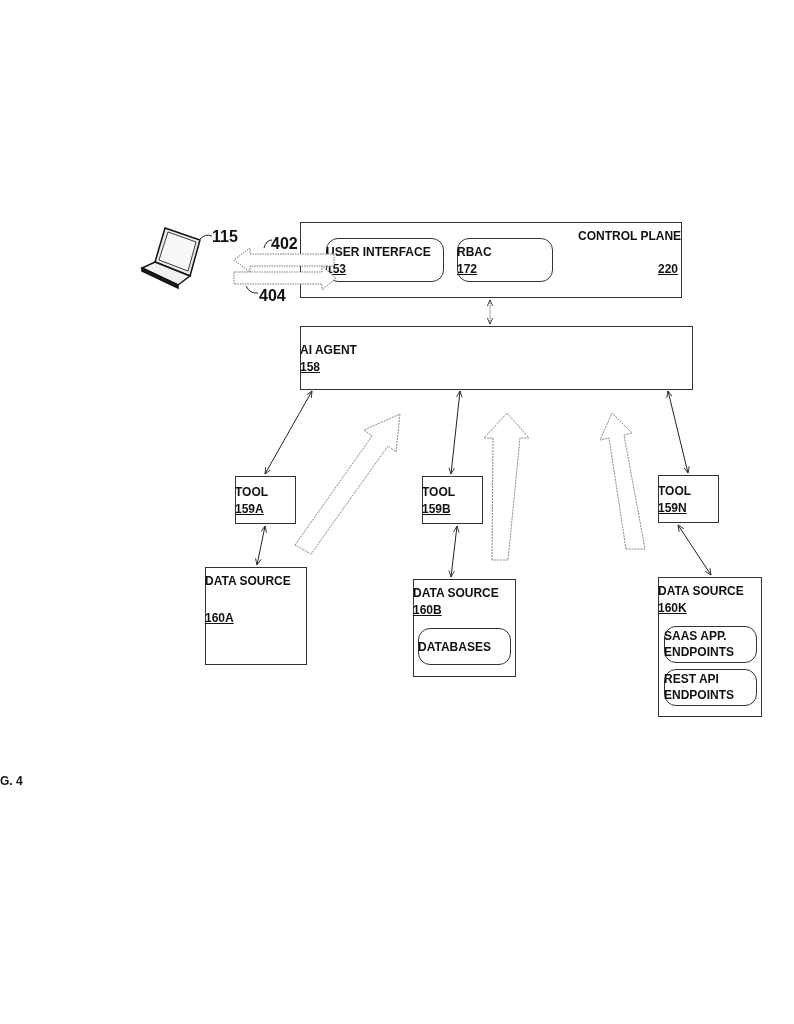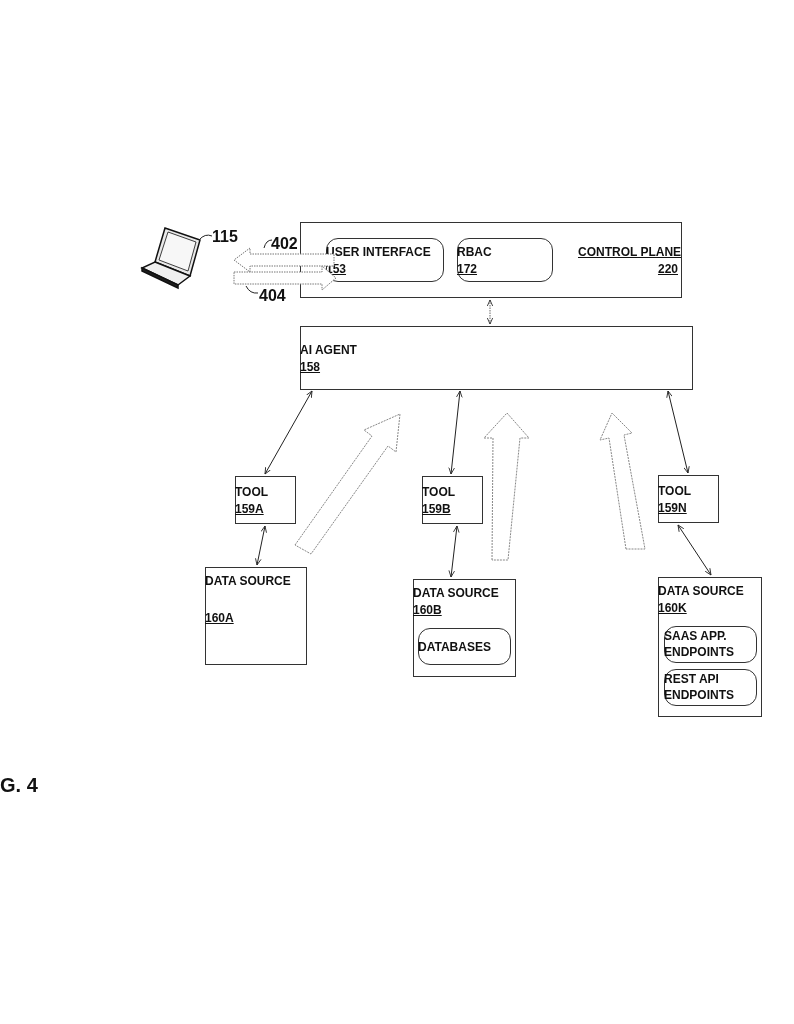--- a/index.html
+++ b/index.html
@@ -4,27 +4,27 @@
 <style>
   html, body { margin: 0; padding: 0; background: #ffffff; }
   body { width: 794px; height: 1024px; position: relative; overflow: hidden;
          font-family: "Liberation Sans", "DejaVu Sans", sans-serif; color: #111; }
   .box { position: absolute; border: 1.5px solid #333; background: #fff; box-sizing: border-box; }
   .rbox { position: absolute; border: 1.5px solid #333; border-radius: 12px; background: #fff; box-sizing: border-box; }
   .lbl { position: absolute; font-weight: bold; font-size: 12px; text-align: left; line-height: 16px; white-space: nowrap; }
   .ref { text-decoration: underline; }
   .callout { position: absolute; font-weight: bold; font-size: 16px; }
   svg.overlay { position: absolute; left: 0; top: 0; width: 794px; height: 1024px; pointer-events: none; }
-  .fig { position: absolute; font-weight: bold; font-size: 20px; left: 0; top: 774px; }
+  .fig { position: absolute; font-weight: bold; font-size: 12px; left: 0; top: 774px; }
 </style>
 </head>
 <body>
 
 <div class="box" style="left:300px;top:222px;width:382px;height:76px;"></div>
-<div class="lbl" style="left:578px;top:244px;width:100px;text-align:right;text-decoration:underline;">CONTROL PLANE</div>
+<div class="lbl" style="left:578px;top:228px;width:100px;text-align:right;">CONTROL PLANE</div>
 <div class="lbl ref" style="left:578px;top:261px;width:100px;text-align:right;">220</div>
 
 <div class="rbox" style="left:326px;top:238px;width:118px;height:44px;"></div>
 <div class="lbl" style="left:326px;top:244px;width:118px;">USER INTERFACE</div>
 <div class="lbl ref" style="left:326px;top:261px;width:118px;">153</div>
 
 <div class="rbox" style="left:457px;top:238px;width:96px;height:44px;"></div>
 <div class="lbl" style="left:457px;top:244px;width:96px;">RBAC</div>
 <div class="lbl ref" style="left:457px;top:261px;width:96px;">172</div>
 

